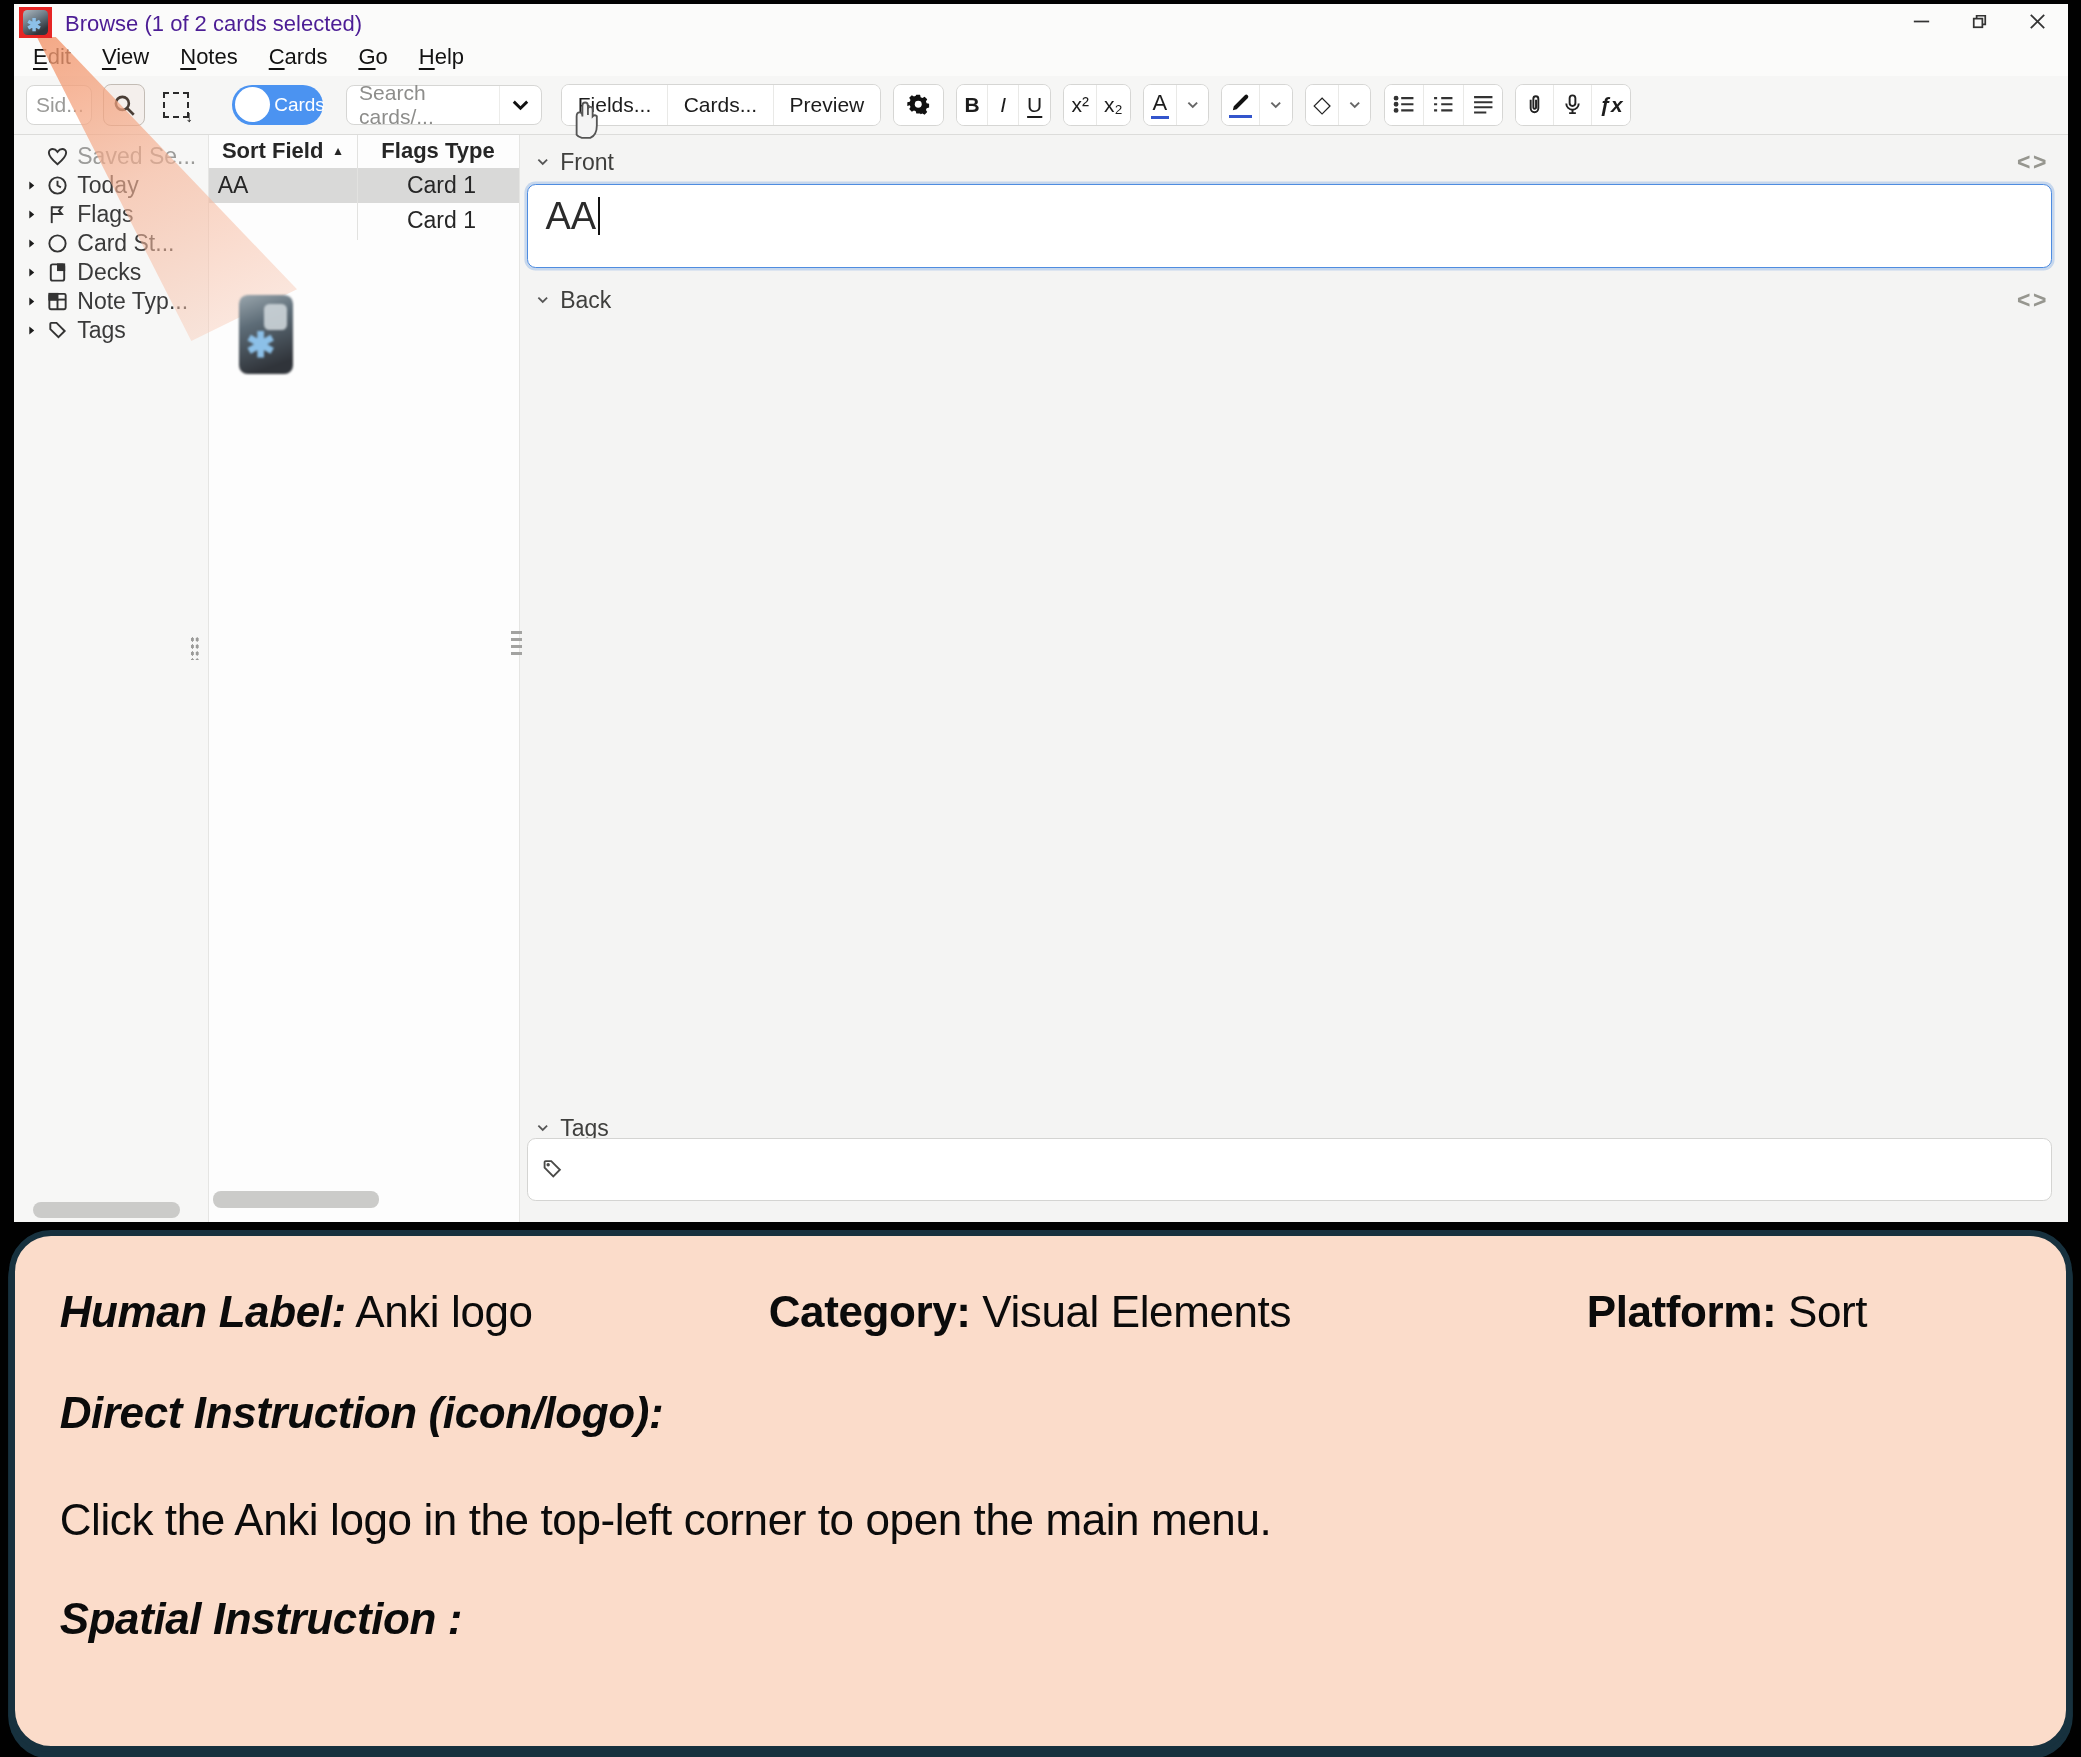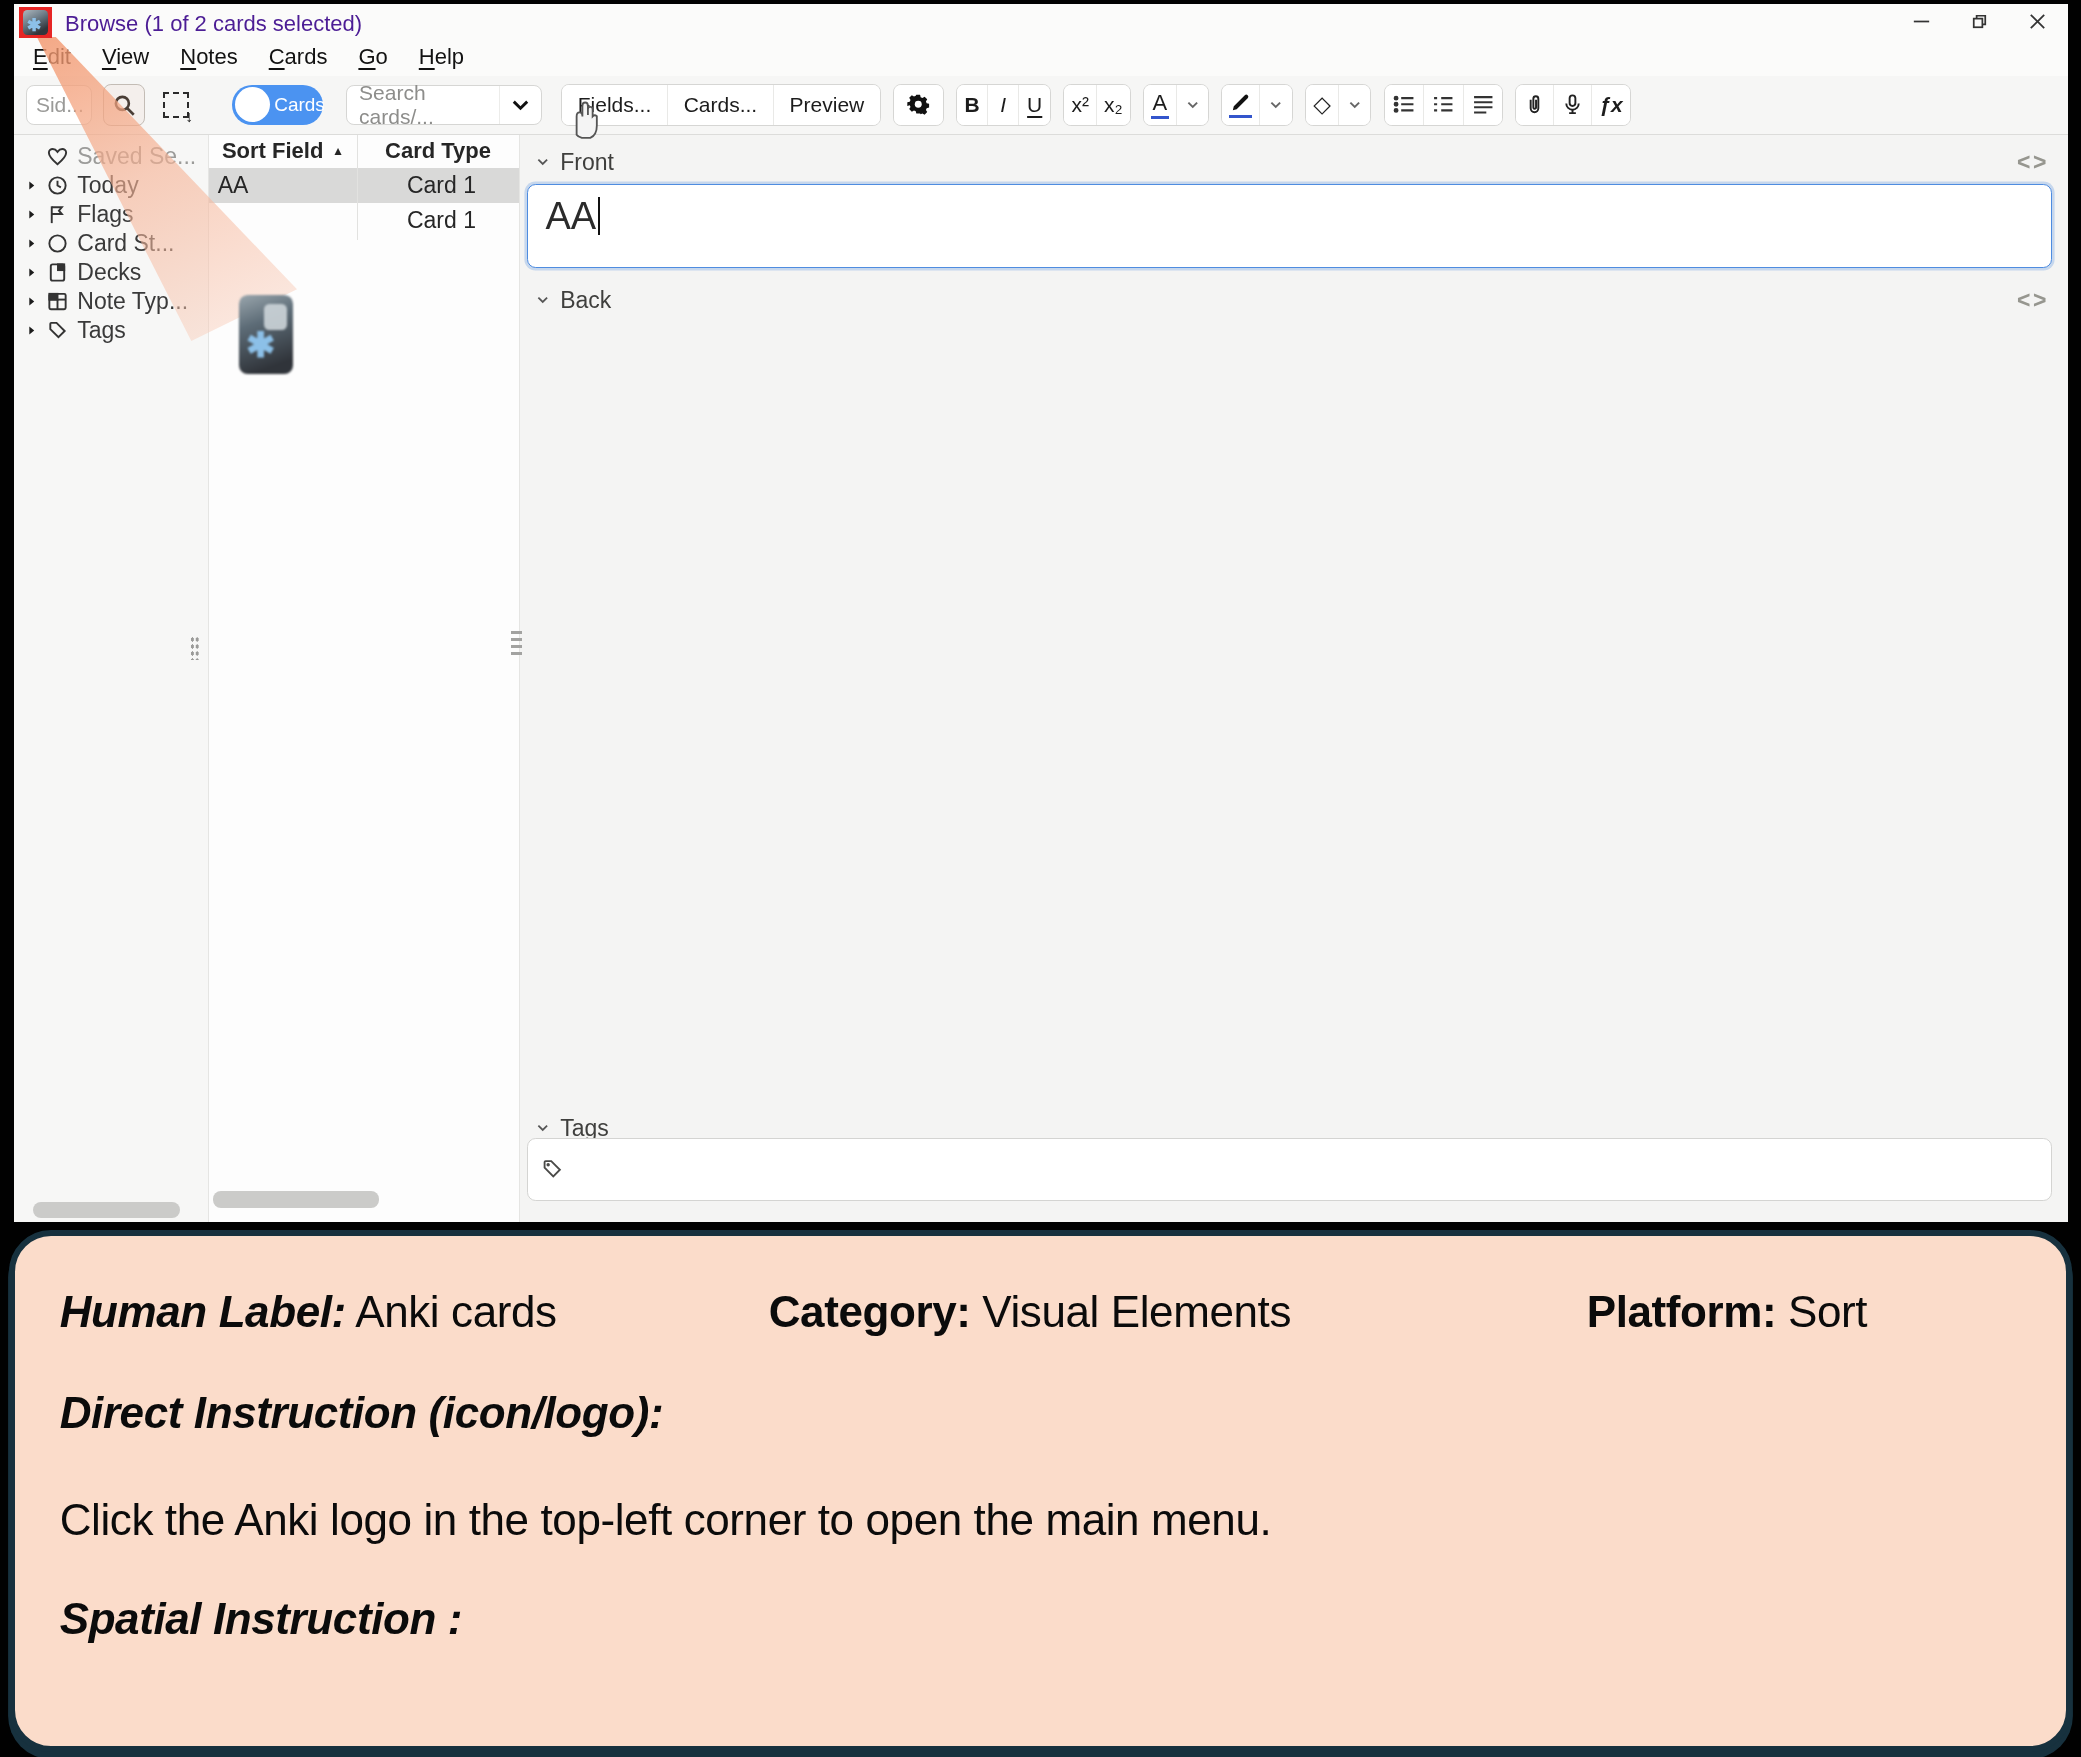--- a/index.html
+++ b/index.html
@@ -380,21 +380,21 @@
         </div>
       </div>
 
     <div class="cardlist">
       <div class="col-divider"></div>
       <div class="table-head">
         <div class="th1">
           <span>Sort Field</span>
           <span class="sort-arrow">▲</span>
         </div>
-        <div class="th2">Card Type</div>
+        <div class="th2">Flags Type</div>
       </div>
       <div id="table-rows">
           <div class="trow selected">
             <div class="td1">AA</div>
             <div class="td2">Card 1</div>
           </div>
           <div class="trow">
             <div class="td1"></div>
             <div class="td2">Card 1</div>
           </div>
@@ -452,21 +452,21 @@
   <span class="star">✱</span>
 </div>
 <div class="cursor-hand">
   <svg width="37" height="42" viewBox="0 0 28 32">
       <path d="M8 28 L8 14 Q8 11 10.2 11 Q12.4 11 12.4 14 L12.4 6 Q12.4 3.4 14.5 3.4 Q16.6 3.4 16.6 6 L16.6 13 L16.6 8.6 Q16.6 6.8 18.4 6.8 Q20.2 6.8 20.2 8.6 L20.2 14 Q21.6 12.4 23.4 13.8 L23.4 21 Q23.4 28.4 18.4 30.4 L12 30.4 Q9 29.6 8 28 Z" fill="#f4f4f4" stroke="#555" stroke-width="1.4"></path>
     </svg>
 </div>
 
 <div class="panel">
   <div class="row p-row1">
-    <span class="grp g-human"><span class="k">Human Label:</span><span> Anki cards</span></span>
+    <span class="grp g-human"><span class="k">Human Label:</span><span> Anki logo</span></span>
     <span class="grp g-cat"><span class="k" style="font-style:normal;">Category:</span><span> Visual Elements</span></span>
     <span class="grp g-plat"><span class="k" style="font-style:normal;">Platform:</span><span> Sort</span></span>
   </div>
   <div class="row p-h2 k">Direct Instruction (icon/logo):</div>
   <div class="row p-t3">Click the Anki logo in the top-left corner to open the main menu.</div>
   <div class="row p-h4 k">Spatial Instruction :</div>
 </div>
 
 
 </body></html>

